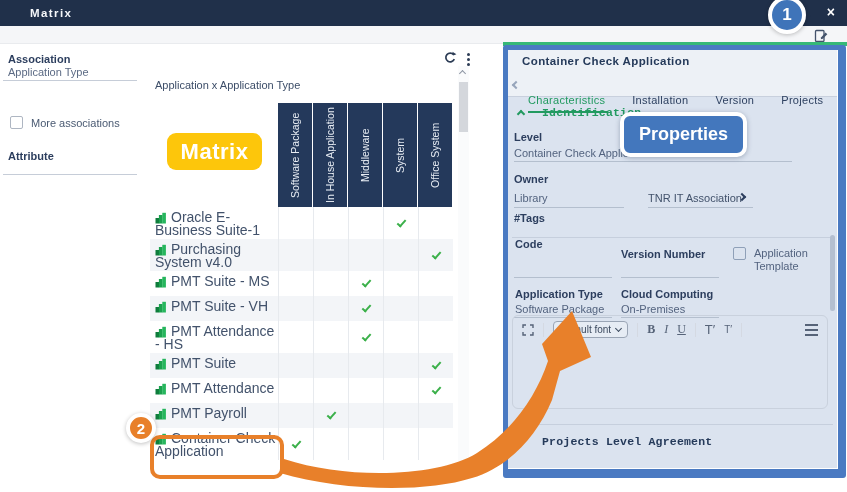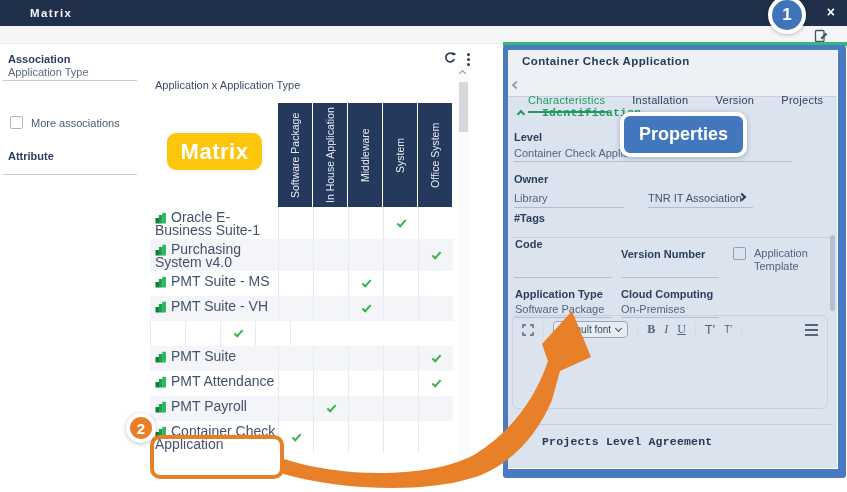--- a/index.html
+++ b/index.html
@@ -180,20 +180,25 @@
   </svg>PMT Suite - VH</div>
         <div class="mx-cell"></div>
         <div class="mx-cell"></div>
         <div class="mx-cell">
           <span class="check"></span>
         </div>
         <div class="mx-cell"></div>
         <div class="mx-cell"></div>
       </div>
       <div class="mx-row">
+        <div class="mx-label"><svg width="12" height="12" viewBox="0 0 12 12">
+    <rect x="0.5" y="6" width="3.6" height="5.5" fill="#0f7d3c"></rect>
+    <rect x="3.9" y="3" width="3.6" height="8.5" fill="#1ba14e"></rect>
+    <rect x="7.3" y="0.8" width="3.6" height="10.7" fill="#26b65d"></rect>
+  </svg>PMT Attendance - HS</div>
         <div class="mx-cell"></div>
         <div class="mx-cell"></div>
         <div class="mx-cell">
           <span class="check"></span>
         </div>
         <div class="mx-cell"></div>
         <div class="mx-cell"></div>
       </div>
       <div class="mx-row">
         <div class="mx-label"><svg width="12" height="12" viewBox="0 0 12 12">

